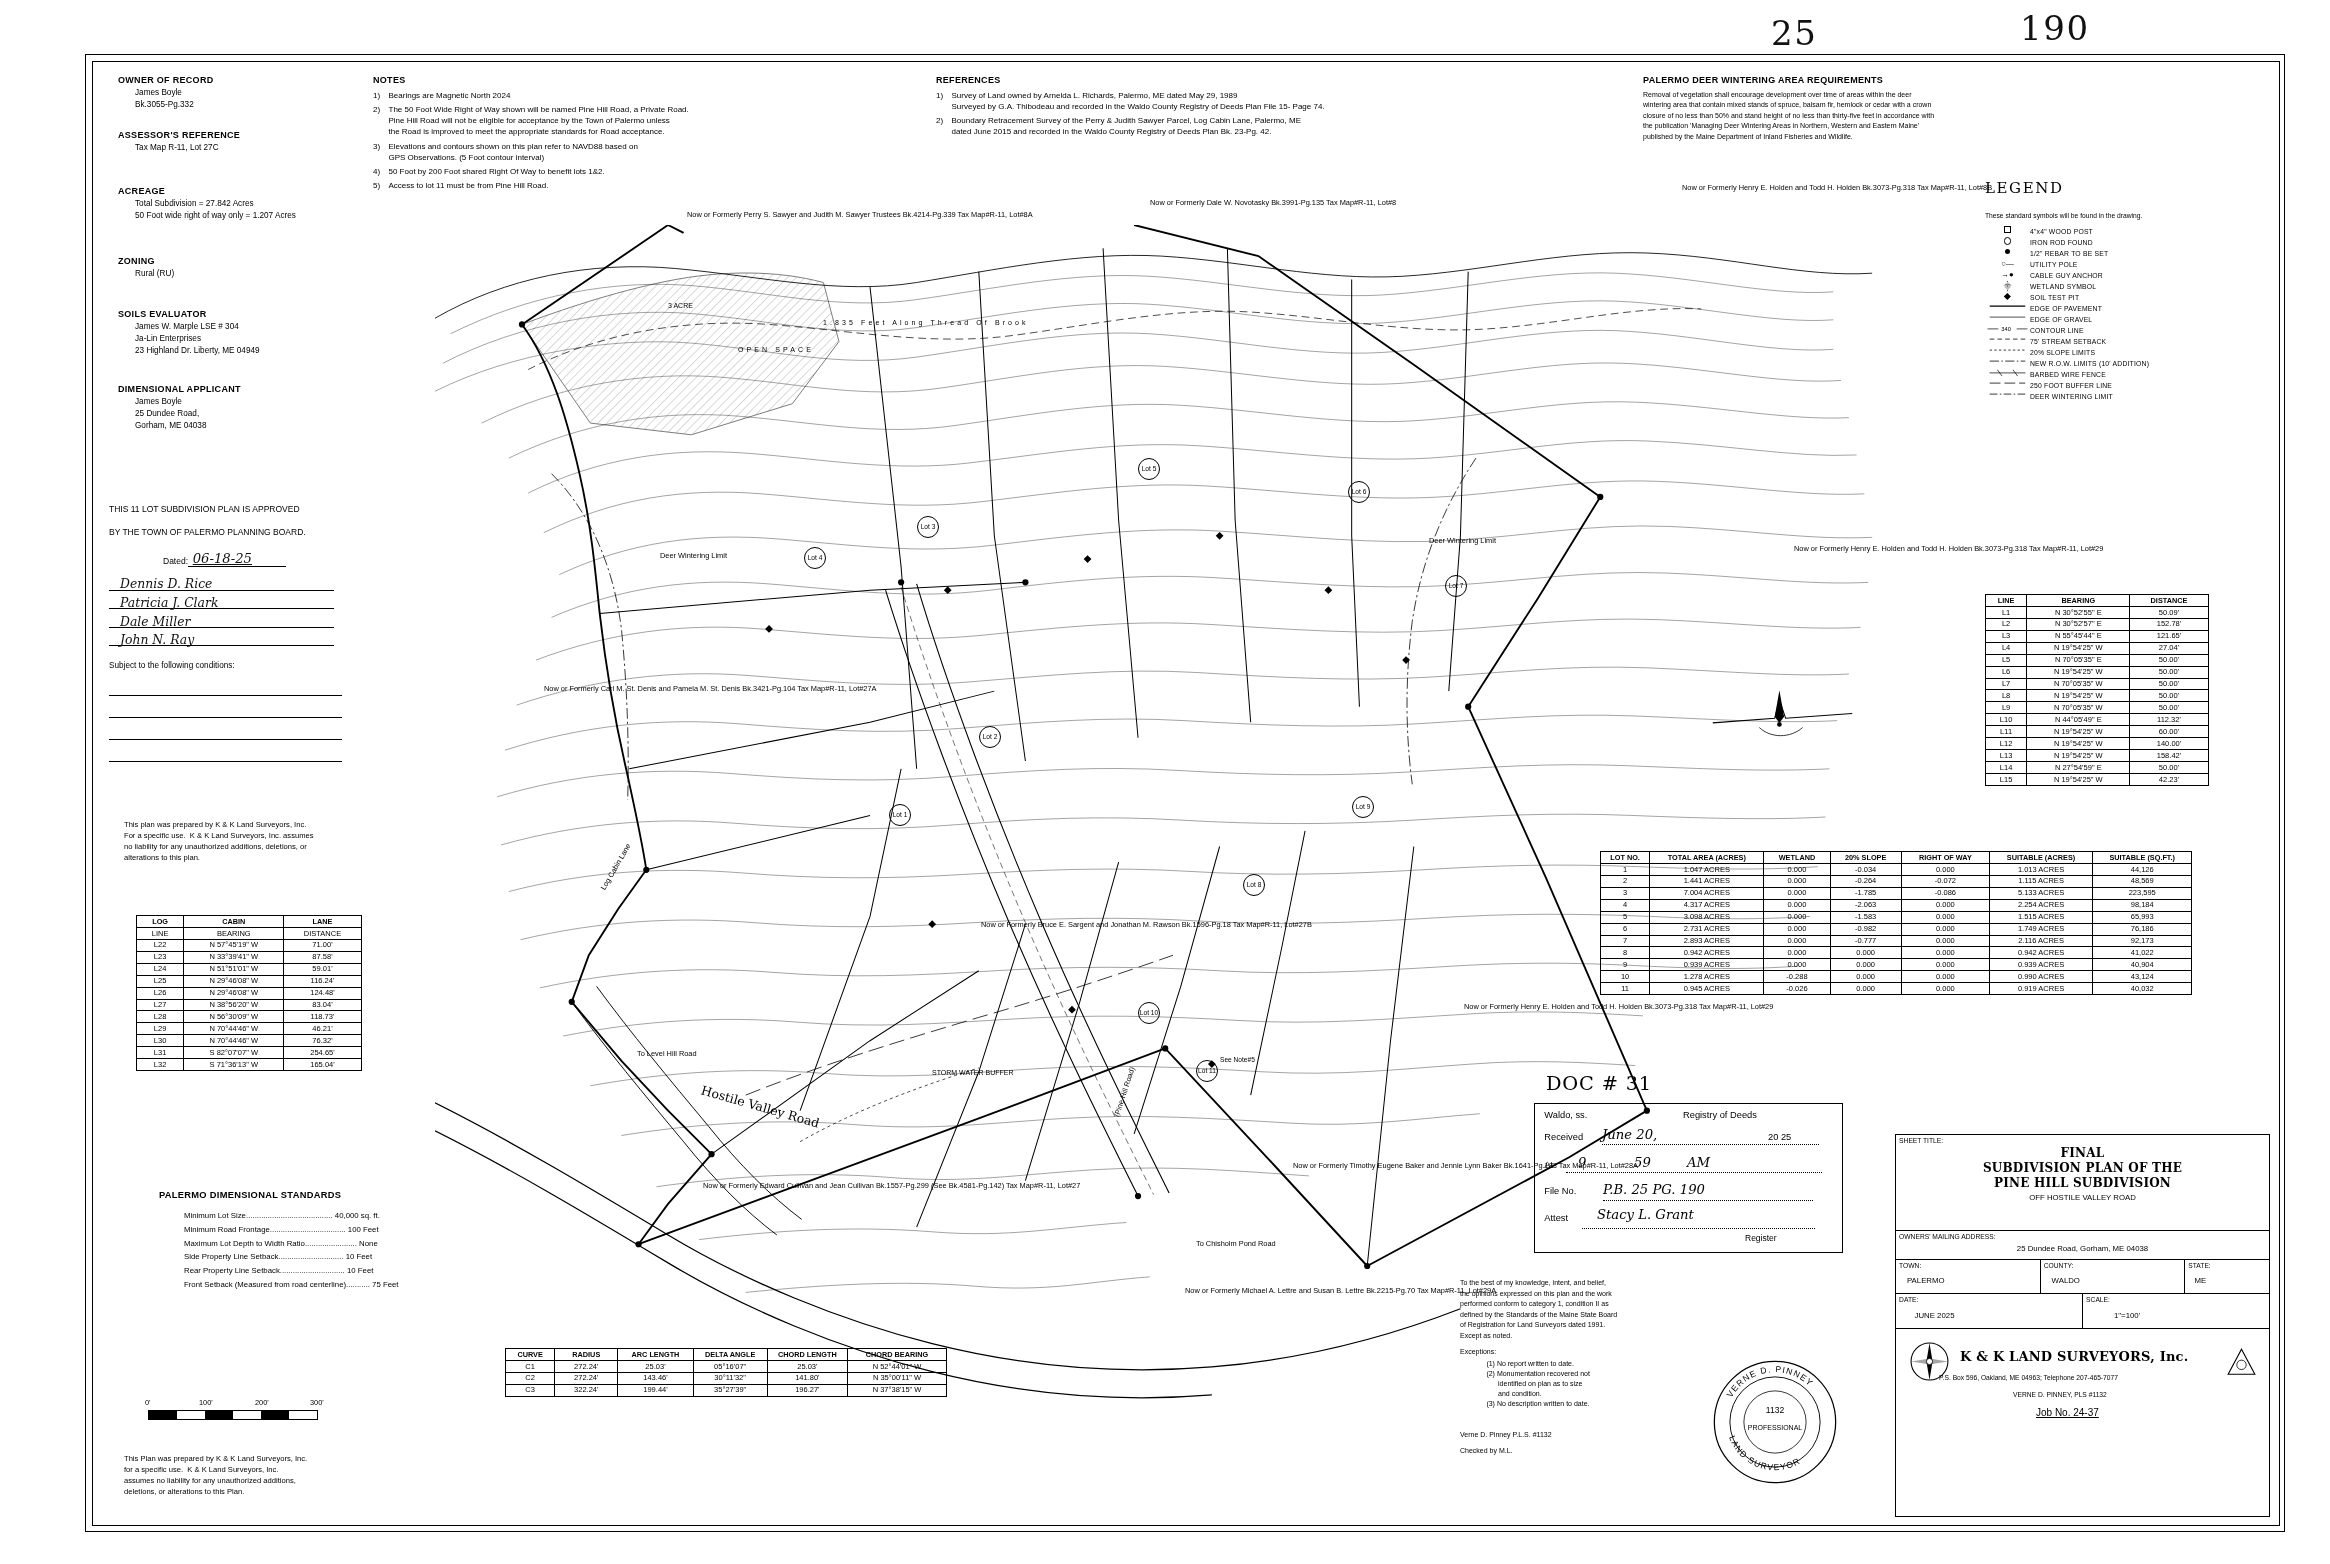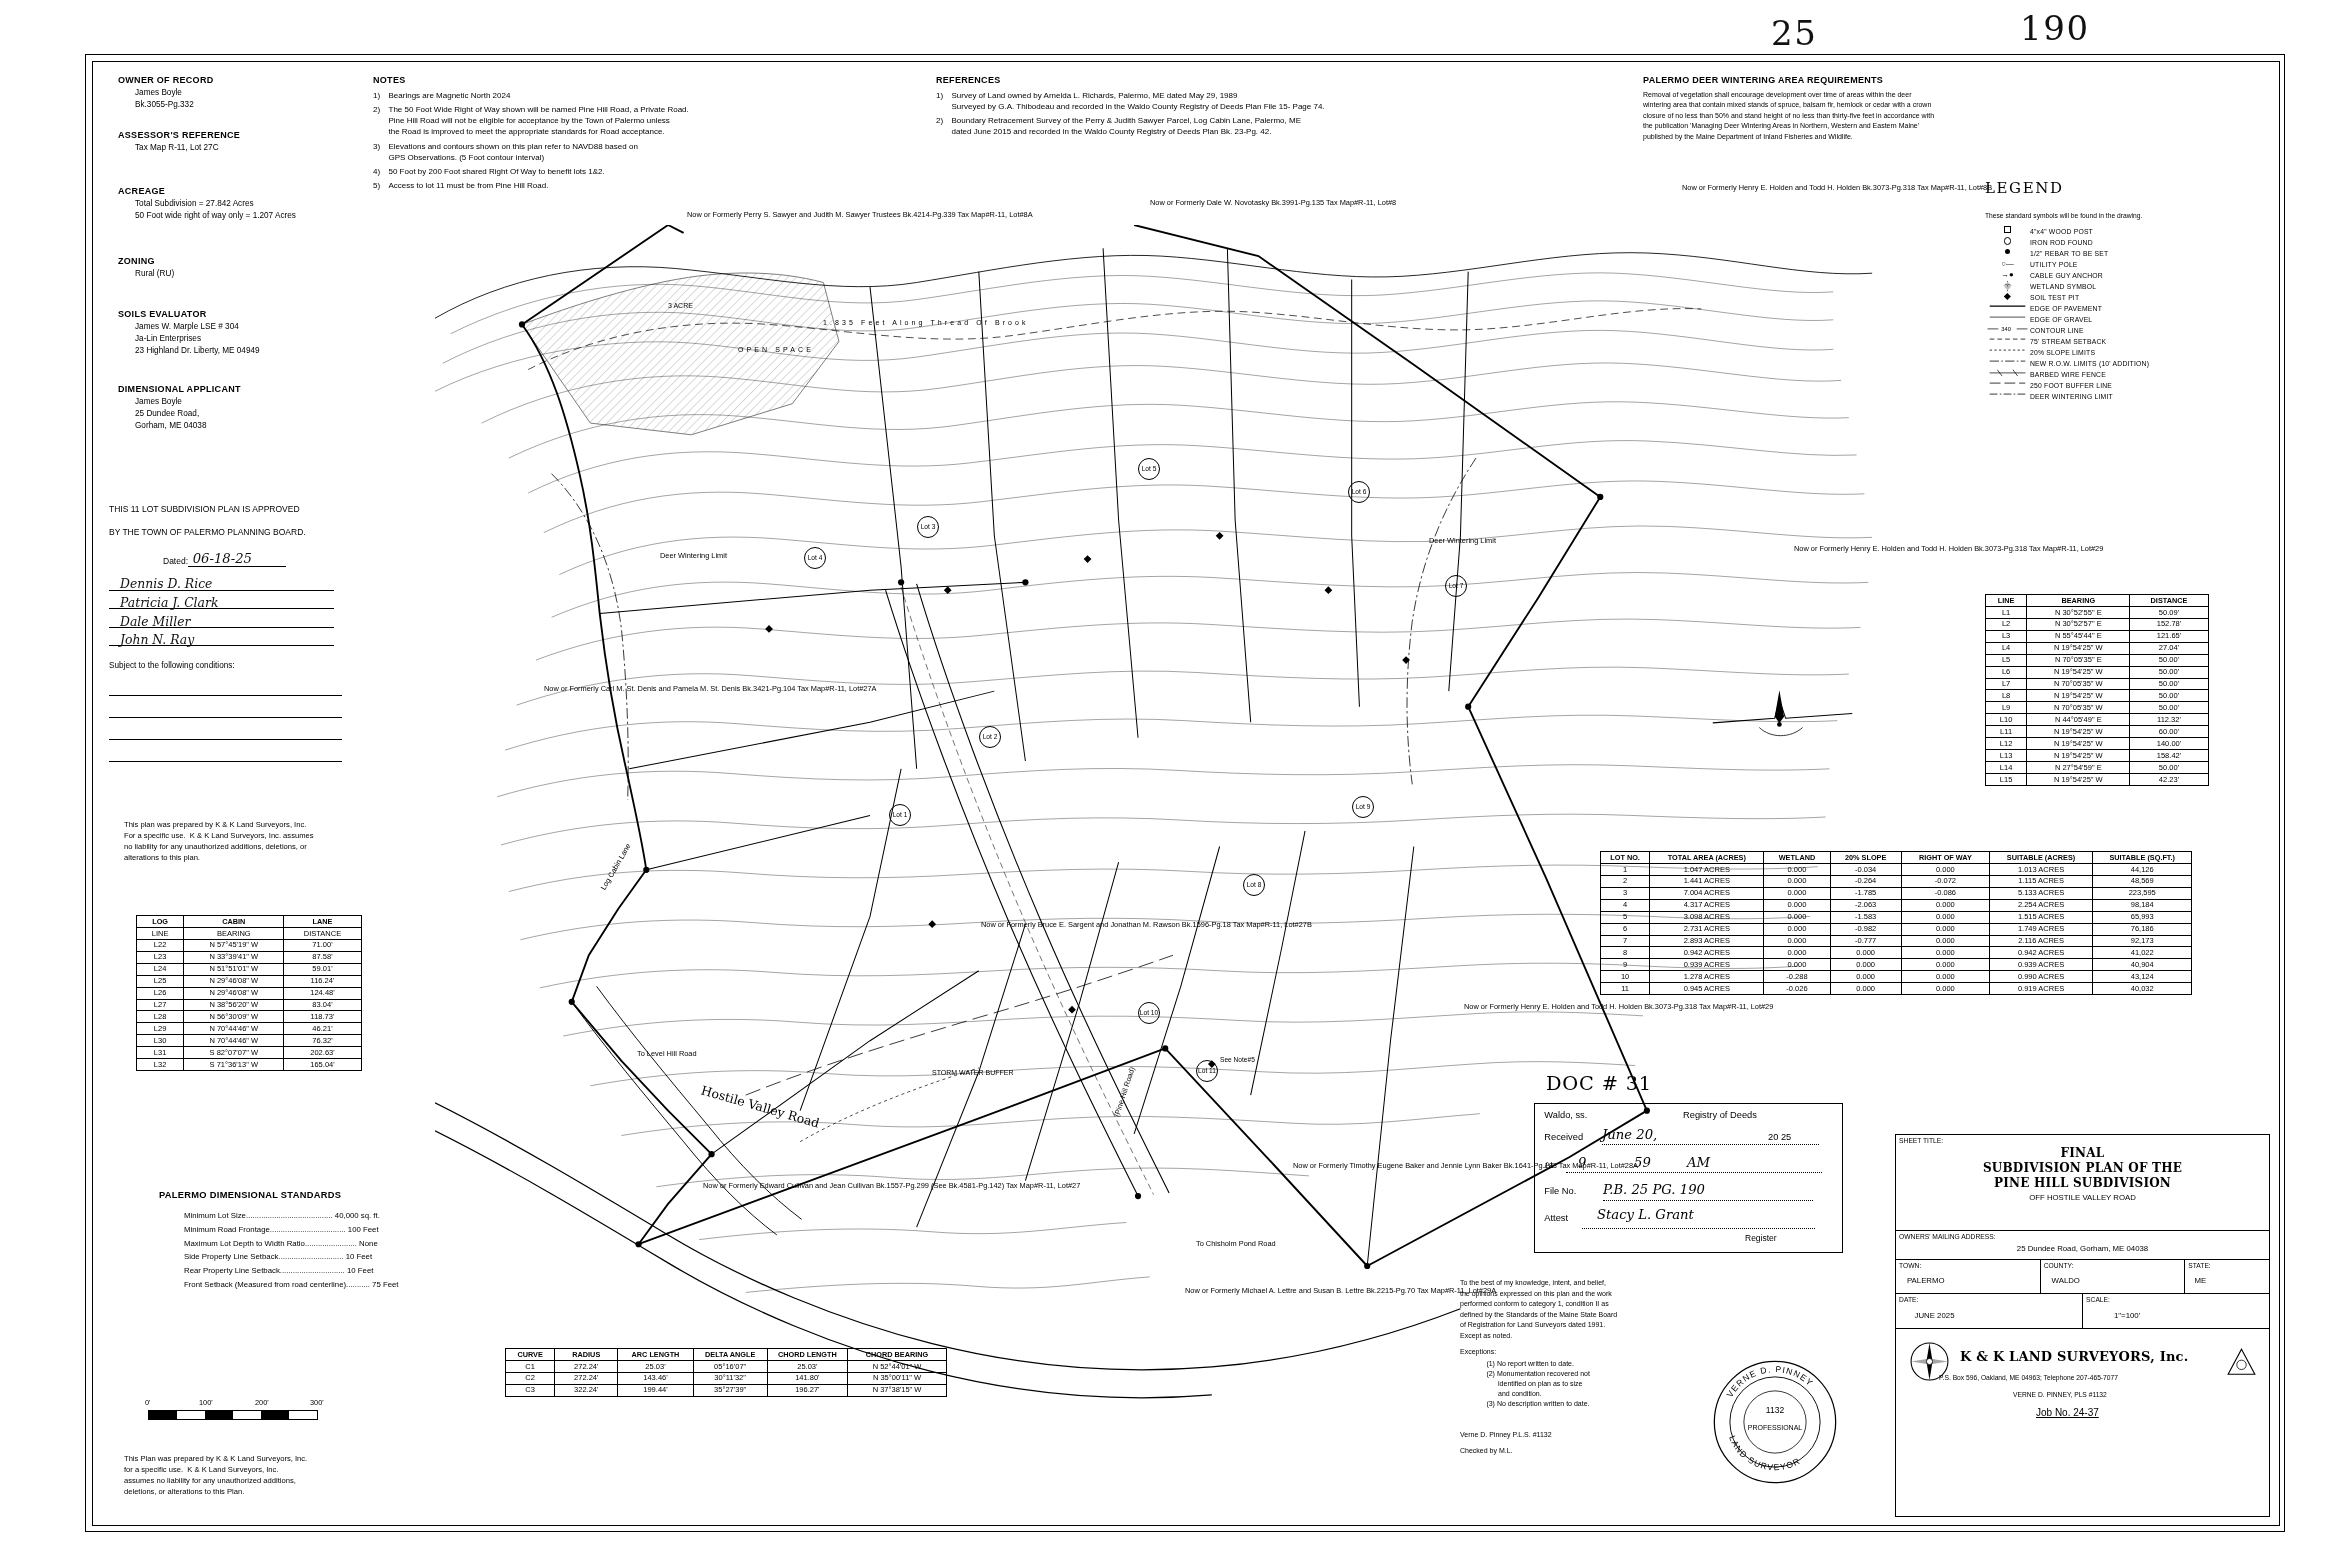--- a/index.html
+++ b/index.html
@@ -225,21 +225,21 @@
     <div class="txt ind">James Boyle
 25 Dundee Road,
 Gorham, ME 04038</div>
   </div>
 
   <div class="blk" style="left:109px; top:503px; width:295px;">
     <div class="txt" style="font-size:8.5px;">THIS 11 LOT SUBDIVISION PLAN IS APPROVED</div>
     <div class="txt" style="font-size:8.5px; margin-top:11px;">BY THE TOWN OF PALERMO PLANNING BOARD.</div>
     <div style="display:flex; align-items:flex-end; margin-top:12.4px; margin-left:54px;">
       <div class="txt" style="font-size:8.5px;">Dated:</div>
-      <div class="sigscript" style="font-size:13.2px; border-bottom:0.8px solid #000; width:93px; padding-left:4.7px;">06-18-25</div>
+      <div class="sigscript" style="font-size:13.2px; border-bottom:0.8px solid #000; width:93px; padding-left:4.7px;text-decoration:underline;">06-18-25</div>
     </div>
     <div style="margin-top:9.3px;">
       <div class="sigline"><span class="sigscript">Dennis D. Rice</span></div>
       <div class="sigline" style="margin-top:4.7px;"><span class="sigscript">Patricia J. Clark</span></div>
       <div class="sigline" style="margin-top:4.7px;"><span class="sigscript">Dale Miller</span></div>
       <div class="sigline" style="margin-top:4px;"><span class="sigscript">John N. Ray</span></div>
     </div>
     <div class="txt" style="font-size:8.2px; margin-top:14px;">Subject to the following conditions:</div>
     <div style="margin-top:7.8px;">
       <div class="blankline"></div>
@@ -312,21 +312,21 @@
             <td>46.21'</td>
           </tr>
           <tr>
             <td>L30</td>
             <td>N 70°44'46" W</td>
             <td>76.32'</td>
           </tr>
           <tr>
             <td>L31</td>
             <td>S 82°07'07" W</td>
-            <td>202.63'</td>
+            <td>254.65'</td>
           </tr>
           <tr>
             <td>L32</td>
             <td>S 71°36'13" W</td>
             <td>165.04'</td>
           </tr>
         </tbody>
     </table>
   </div>
 

